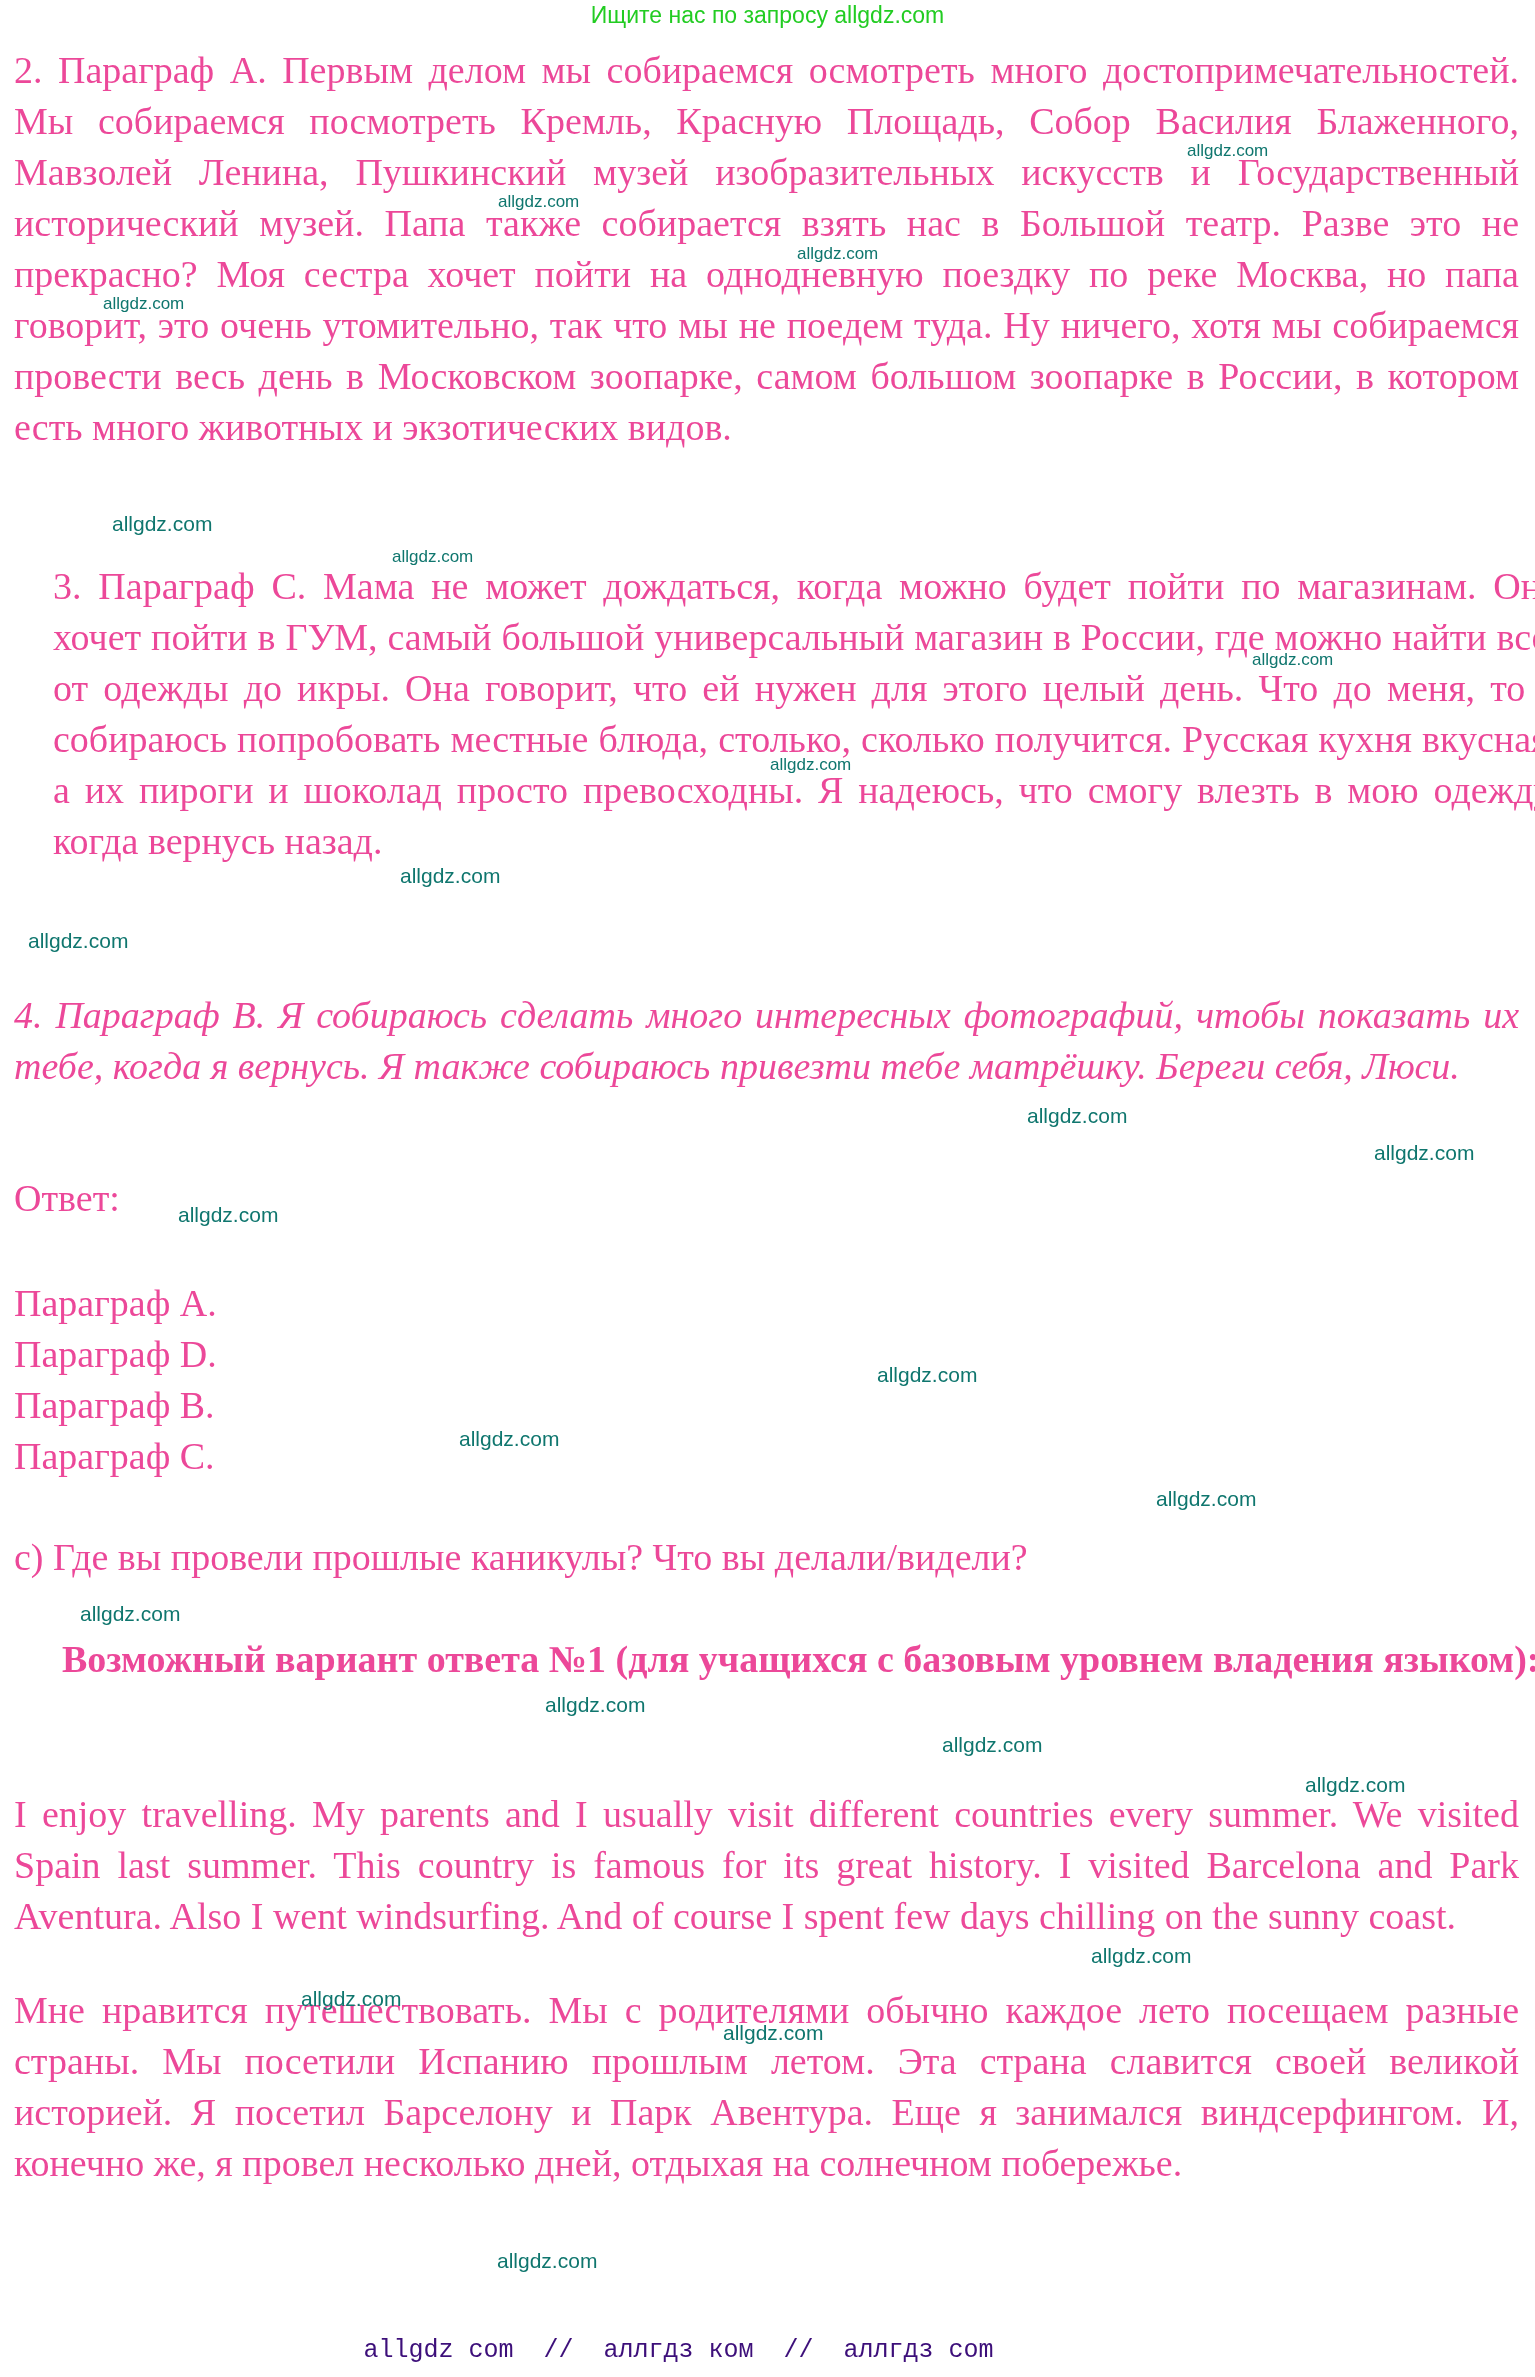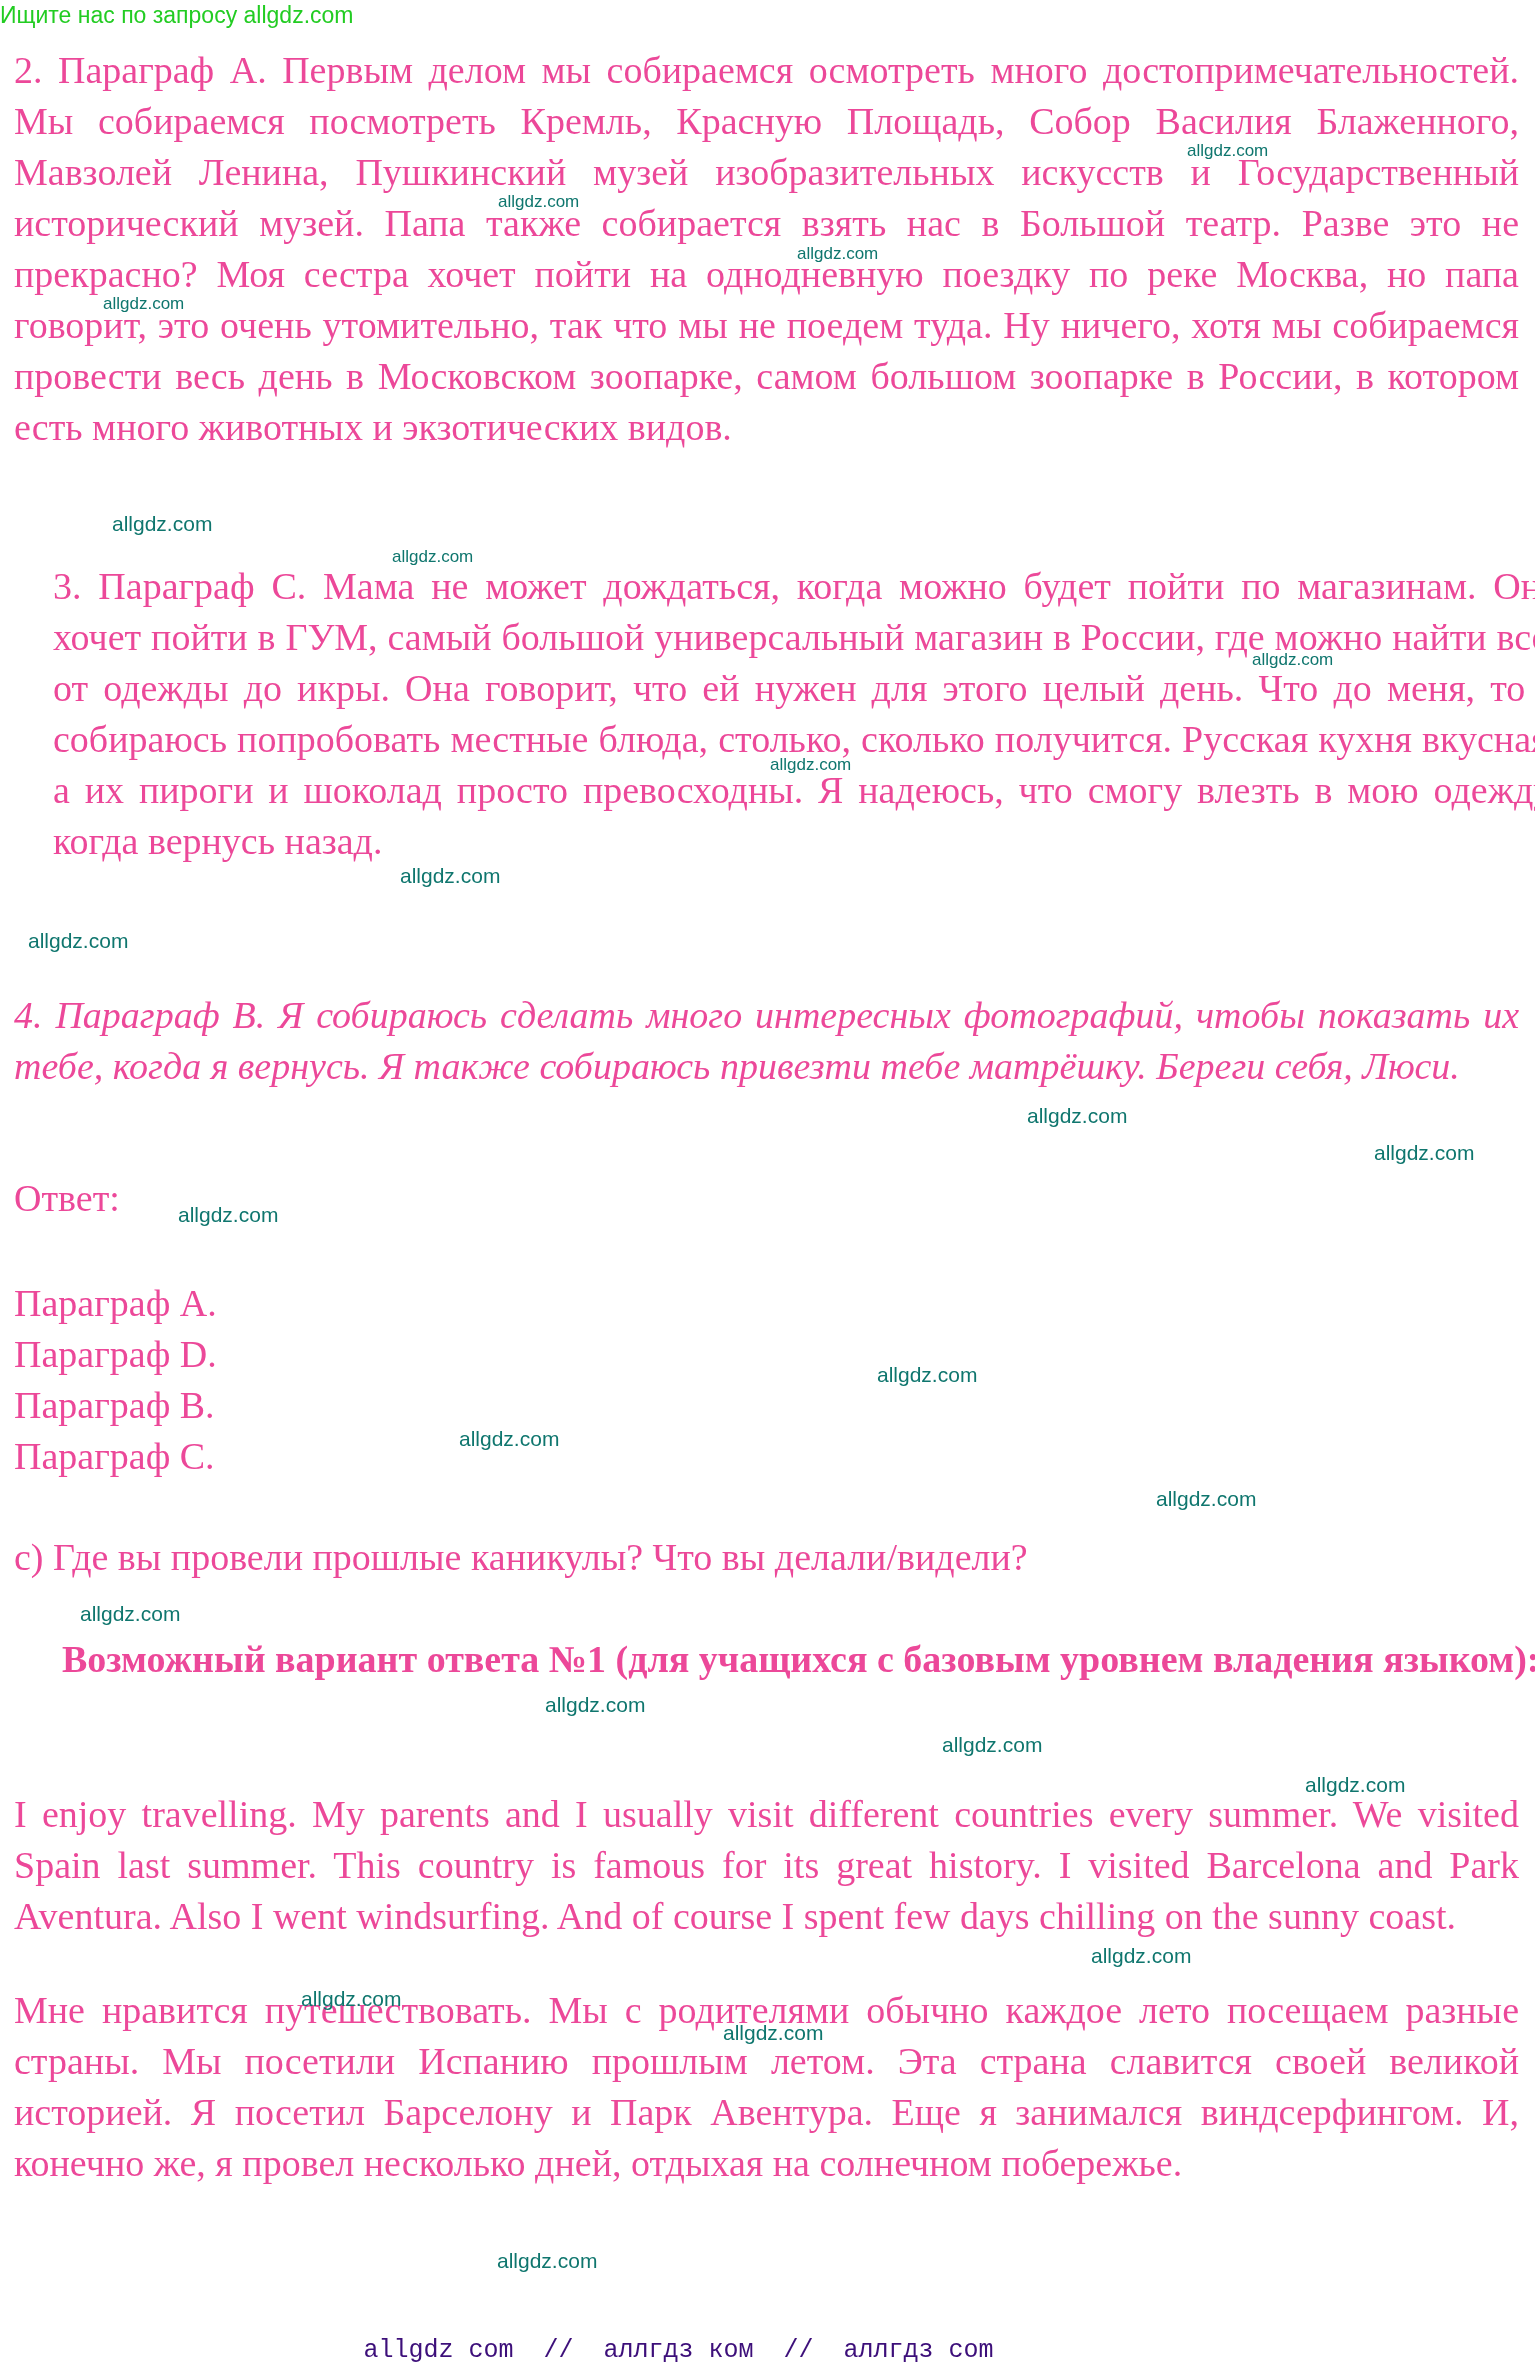--- a/index.html
+++ b/index.html
@@ -1,19 +1,19 @@
 <!DOCTYPE html>
 <html style="font-size:12.4px"><head>
 <meta charset="utf-8">
 <style>
   html, body { margin: 0; padding: 0; background: #ffffff; }
   body { width: 1535px; height: 2377px; position: relative; overflow: hidden; }
   .top-banner {
     position: absolute; top: 0; left: 0; width: 1535px; height: 31px;
-    color: #22cc22;
+    text-align: center; color: #22cc22;
     font-family: "Liberation Sans", sans-serif; font-size: 23px; line-height: 31px;
   }
   .footer {
     position: absolute; top: 2331px; left: 0; width: 1357px; height: 39px;
     text-align: center; color: #3d0f7a;
     font-family: Liberation Mono, monospace; font-size: 25px; line-height: 39px;
     white-space: pre;
   }
   .doc {
     position: absolute; left: 14px; width: 1505px;

